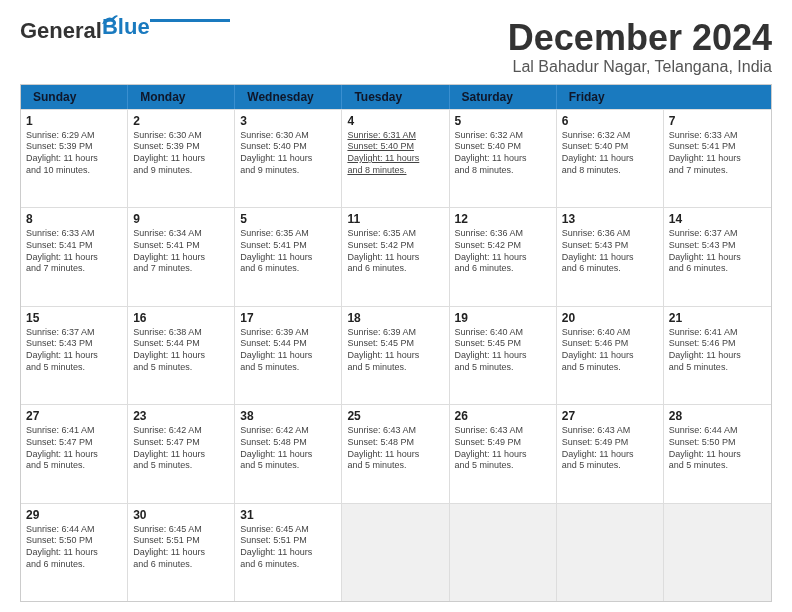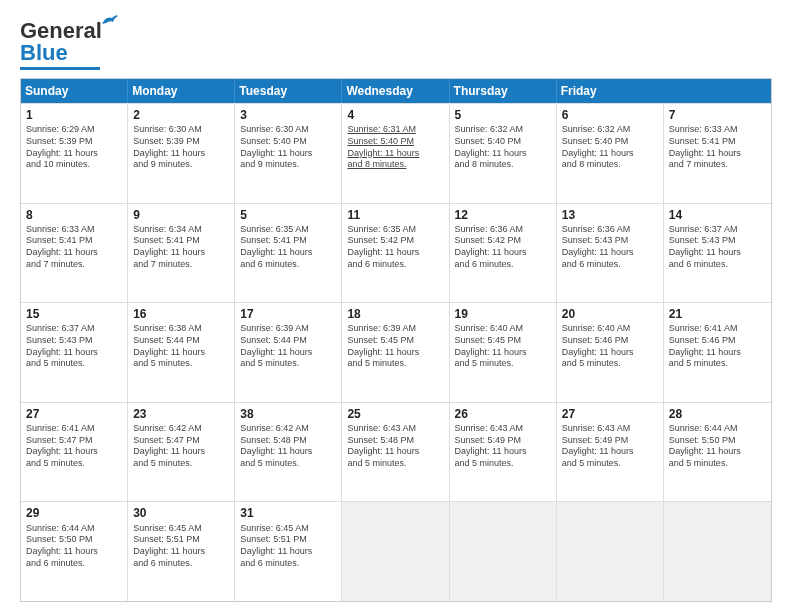--- a/index.html
+++ b/index.html
@@ -18,21 +18,21 @@
       flex-direction: column;
     }
     .header {
       display: flex;
       justify-content: space-between;
       align-items: flex-start;
       margin-bottom: 8px;
     }
     .logo {
       display: flex;
-      flex-direction: column;
+      flex-direction: row;
       align-items: flex-start;
     }
     .title-block {
       text-align: right;
     }
     .title-block h1 {
       font-size: 36px;
       font-weight: bold;
       color: #333;
       line-height: 1.1;
@@ -47,24 +47,24 @@
       display: flex;
       flex-direction: column;
       border: 1px solid #ccc;
     }
     .cal-header {
       display: grid;
       grid-template-columns: repeat(7, 1fr);
       background: #1a7abf;
     }
     .cal-header-cell {
-      color: #ffffff;
+      color: #0f172a;
       font-weight: bold;
       font-size: 12px;
-      padding: 5px 4px;
+      padding: 5px 12px;
       border-right: 1px solid #3a8fd0;
       text-align: left;
     }
     .cal-header-cell:last-child { border-right: none; }
     .cal-body {
       flex: 1;
       display: flex;
       flex-direction: column;
     }
     .cal-row {
@@ -114,29 +114,33 @@
           <svg style="position:absolute;top:-8px;right:-18px;" width="22" height="22" viewBox="0 0 22 22">
             <path d="M4 14 Q8 6 14 8 Q18 4 20 6 Q16 8 15 12 Q12 10 8 13 Z" fill="#1a7abf"></path>
           </svg>
         </div>
       </div>
       <div style="display:flex;align-items:flex-end;margin-top:0;">
         <span style="font-size:22px;font-weight:bold;color:#1a7abf;margin-top:-4px;">Blue</span>
       </div>
       <div style="height:3px;background:#1a7abf;width:80px;margin-top:1px;"></div>
     </div>
+    <div class="title-block">
+      <h1>December 2024</h1>
+      <h2>Lal Bahadur Nagar, Telangana, India</h2>
+    </div>
   </div>
 
   <div class="calendar">
     <div class="cal-header">
       <div class="cal-header-cell">Sunday</div>
       <div class="cal-header-cell">Monday</div>
+      <div class="cal-header-cell">Wednesday</div>
       <div class="cal-header-cell">Tuesday</div>
-      <div class="cal-header-cell">Wednesday</div>
-      <div class="cal-header-cell">Thursday</div>
+      <div class="cal-header-cell">Saturday</div>
       <div class="cal-header-cell">Friday</div>
     </div>
     <div class="cal-body" id="cal-body">
     <div class="cal-row">
           <div class="cal-cell">
             <span class="day-num">1</span>
             <div class="sun-info" style="white-space: pre-line;">Sunrise: 6:29 AM
 Sunset: 5:39 PM
 Daylight: 11 hours
 and 10 minutes.</div>

